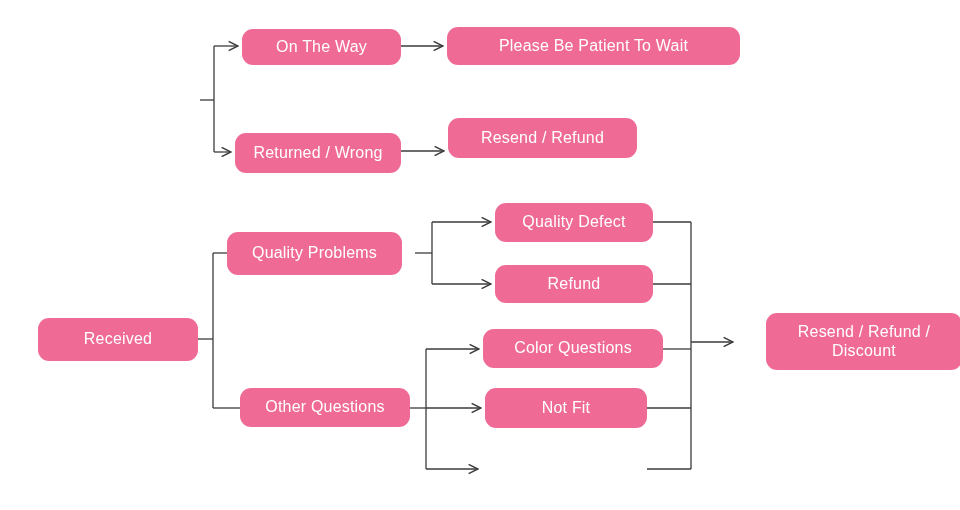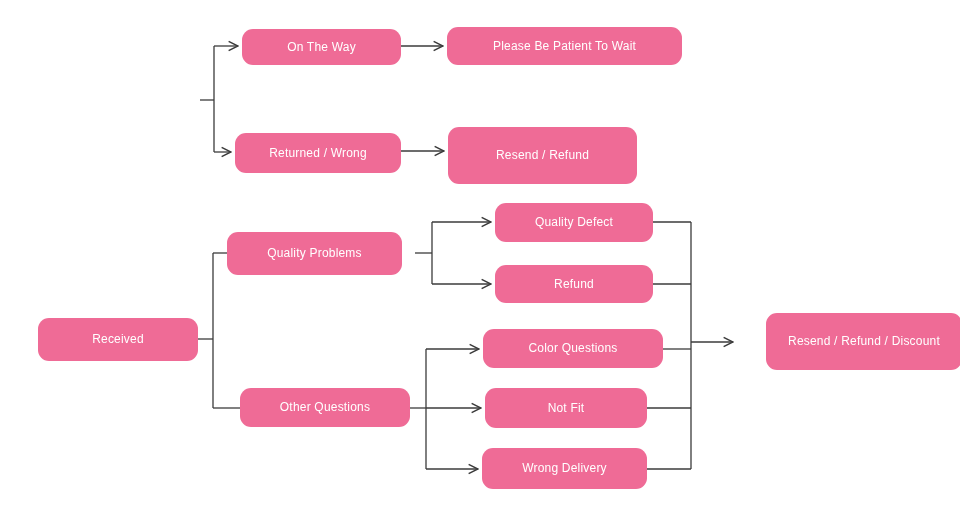--- a/index.html
+++ b/index.html
@@ -12,21 +12,21 @@
   }
   .wires{position:absolute;left:0;top:0;z-index:0;}
   .wires path{fill:none;stroke:var(--wire,#3b3b3b);stroke-width:1.3px;}
   .node{
     position:absolute;z-index:1;
     background:var(--node-fill,#ef6b96);
     color:var(--node-text,#ffffff);
     border-radius:11px;
     display:flex;align-items:center;justify-content:center;
     text-align:center;
-    font-size:12px;line-height:1.18;
+    font-size:16px;line-height:1.18;
     box-sizing:border-box;padding:2px 8px;
     letter-spacing:0.2px;
   }
 </style>
 </head>
 <body>
 
 <div class="canvas">
 
   <svg class="wires" width="960" height="510" viewBox="0 0 960 510">
@@ -65,37 +65,36 @@
     <path d="M663 349 H691" stroke="#3b3b3b"></path>
     <path d="M647 408 H691" stroke="#3b3b3b"></path>
     <path d="M647 469 H691" stroke="#3b3b3b"></path>
     <path d="M691 222 V469" stroke="#3b3b3b"></path>
     <path d="M691 342 H733" marker-end="url(#arrow)" stroke="#3b3b3b"></path>
   </svg>
 
 
   <div class="node" style="left:242px;top:29px;width:159px;height:36px">On The Way</div>
 
-  <div class="node" style="left:447px;top:27px;width:235px;height:38px">Please Be Patient To Wait</div>
+  <div class="node" style="left:447px;top:27px;width:293px;height:38px">Please Be Patient To Wait</div>
 
   <div class="node" style="left:235px;top:133px;width:166px;height:40px">Returned / Wrong</div>
 
-  <div class="node" style="left:448px;top:127px;width:189px;height:57px">Resend / Refund</div>
+  <div class="node" style="left:448px;top:118px;width:189px;height:40px">Resend / Refund</div>
 
   <div class="node" style="left:38px;top:318px;width:160px;height:43px">Received</div>
 
   <div class="node" style="left:227px;top:232px;width:175px;height:43px">Quality Problems</div>
 
   <div class="node" style="left:240px;top:388px;width:170px;height:39px">Other Questions</div>
 
   <div class="node" style="left:495px;top:203px;width:158px;height:39px">Quality Defect</div>
 
   <div class="node" style="left:495px;top:265px;width:158px;height:38px">Refund</div>
 
   <div class="node" style="left:483px;top:329px;width:180px;height:39px">Color Questions</div>
 
   <div class="node" style="left:485px;top:388px;width:162px;height:40px">Not Fit</div>
 
-  <div class="node" style="left:482px;top:448px;width:165px;height:41px">Wrong Delivery</div>
 
   <div class="node" style="left:766px;top:313px;width:196px;height:57px">Resend / Refund / Discount</div>
 
 </div>
 
 </body></html>

